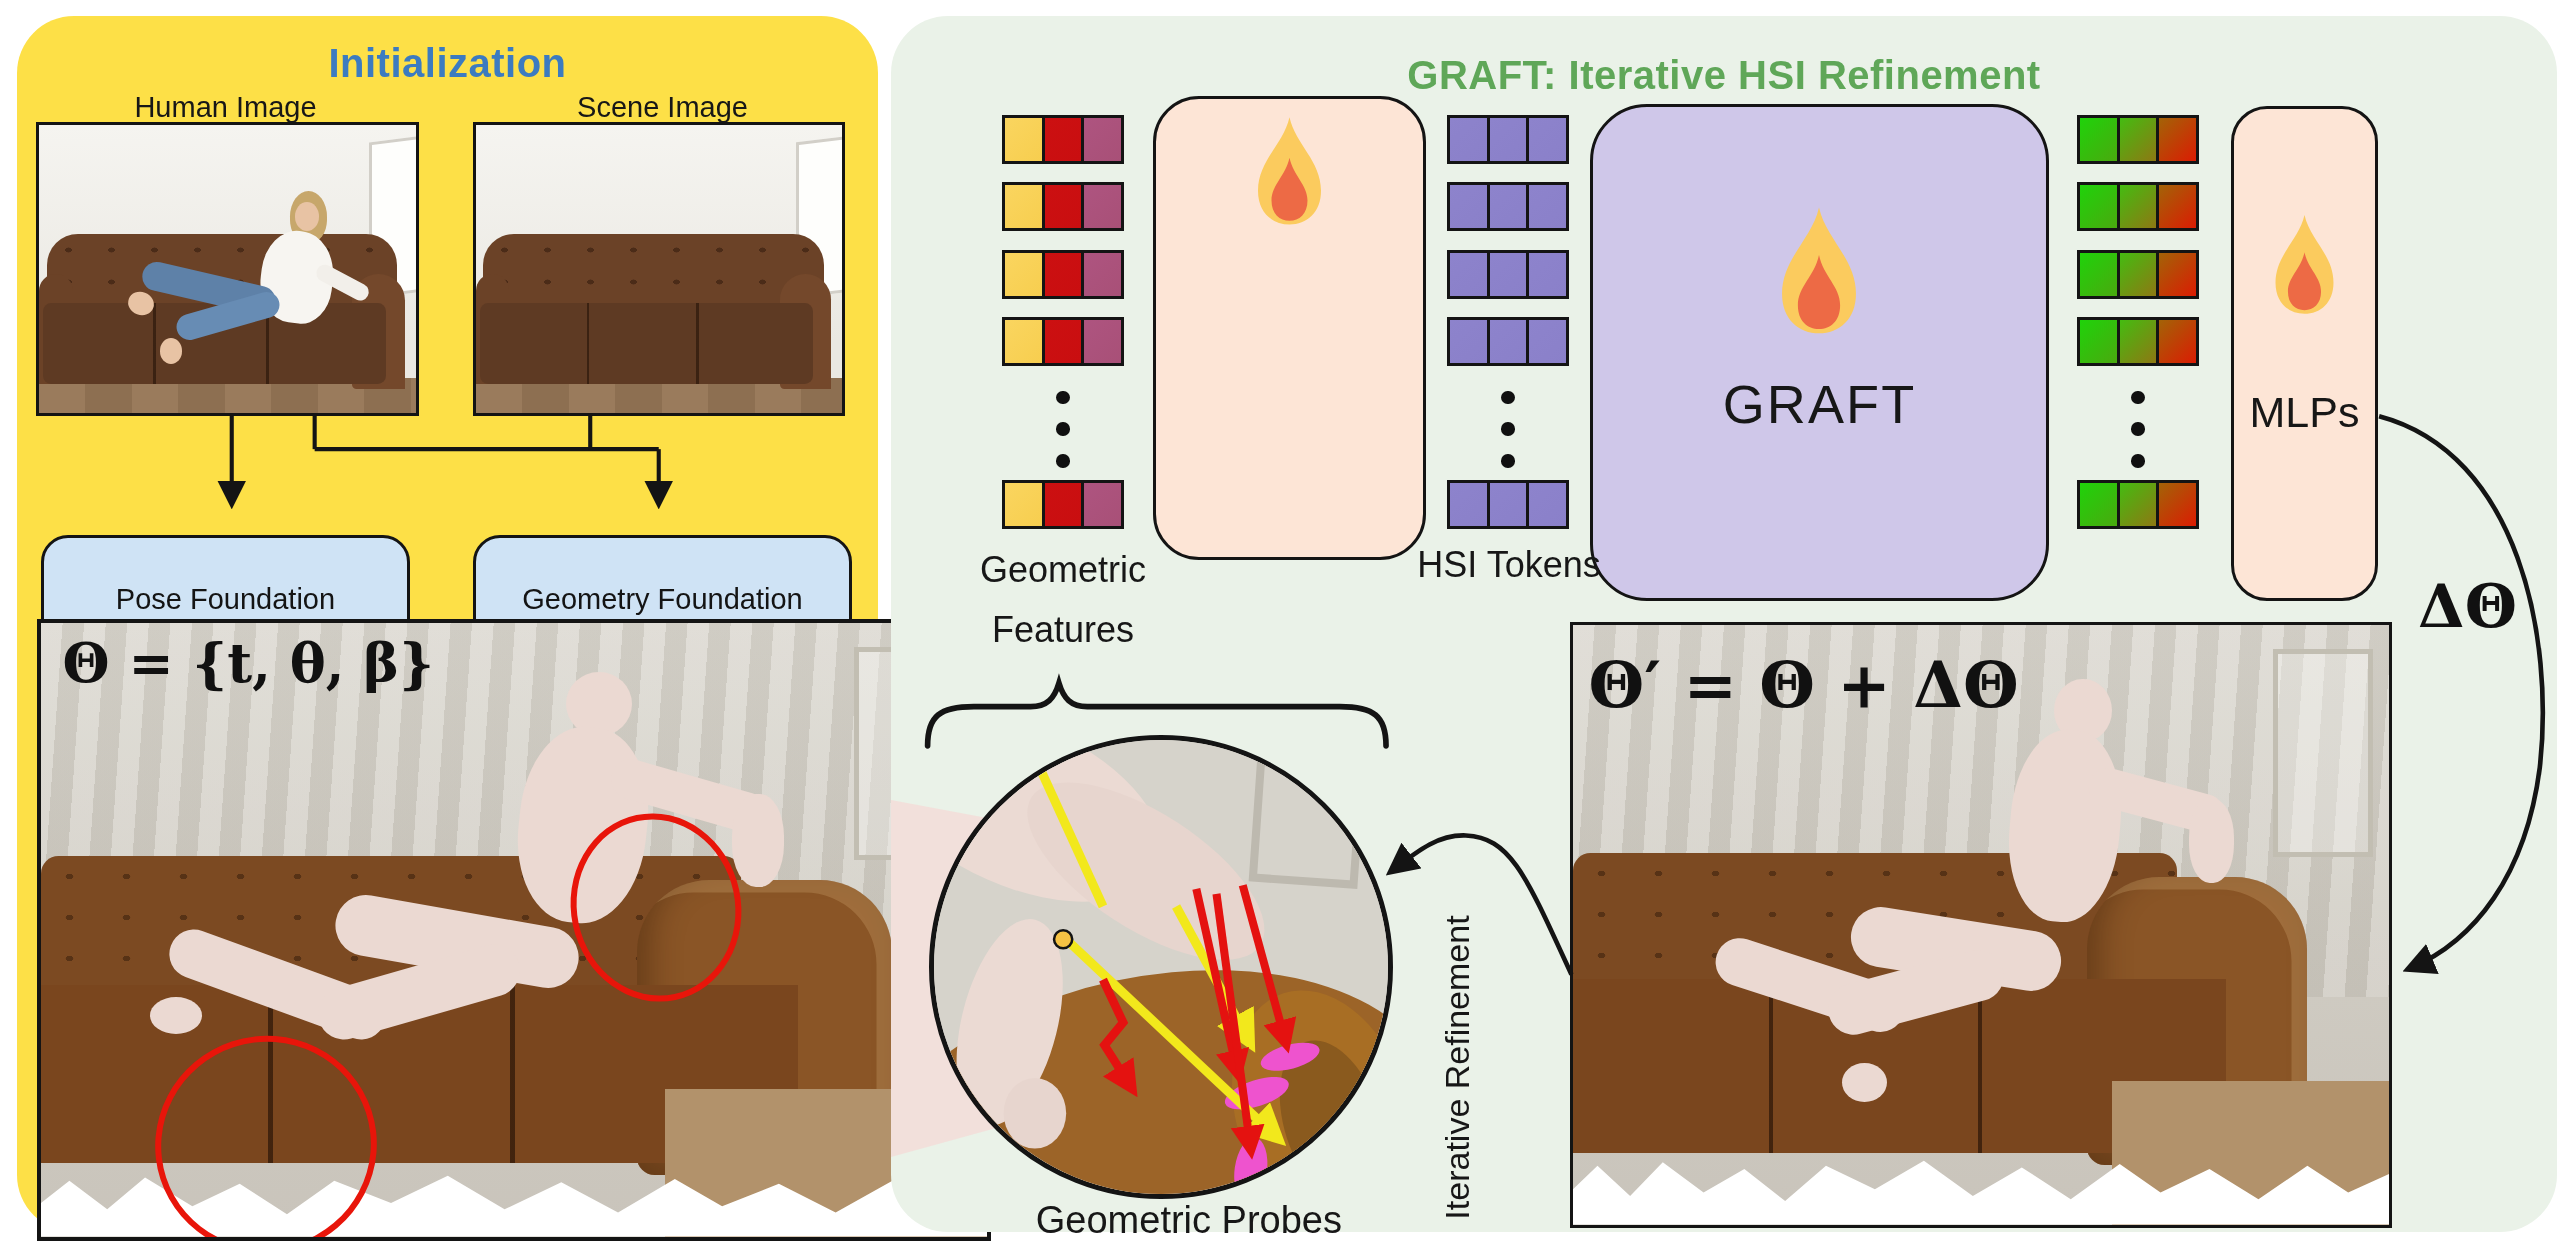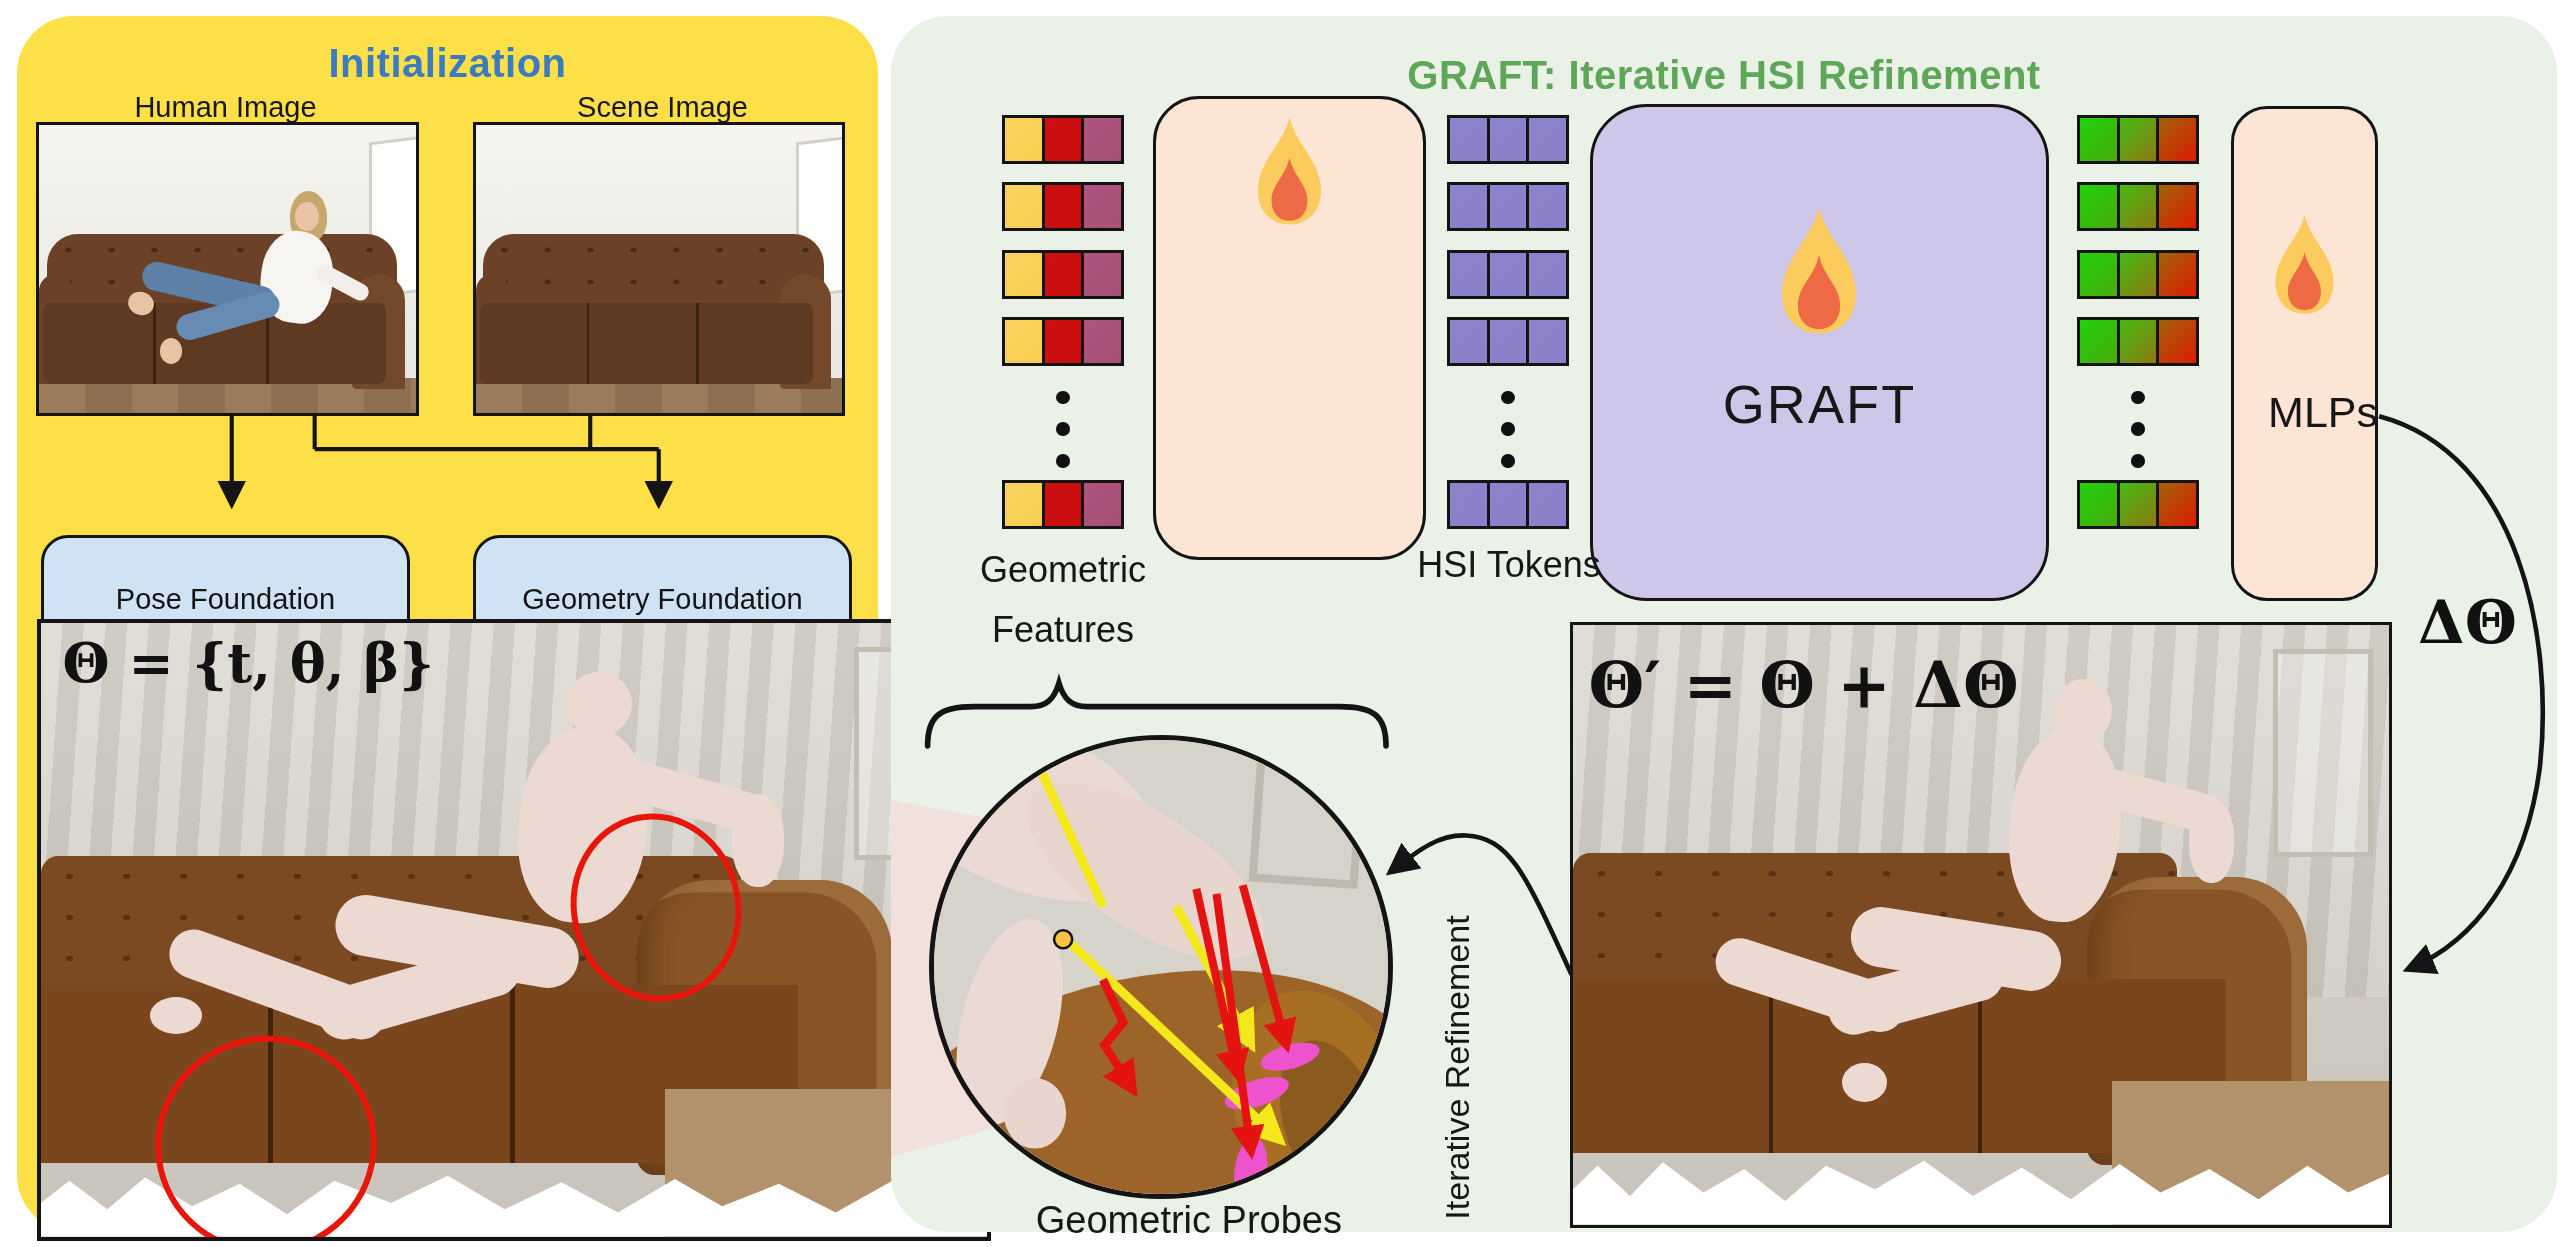--- a/index.html
+++ b/index.html
@@ -247,26 +247,26 @@
     </div>
     <div class="lbl" style="left:699px;top:357px;width:459px;font-size:54px;letter-spacing:2.1px;">GRAFT</div>
 
     <div class="box peach" style="left:1340px;top:90px;width:147px;height:495px;border-radius:36px;"></div>
     <div class="flame" style="left:1379px;top:196px;width:69px;height:104px;">
       <svg viewBox="0 0 100 150" width="100%" height="100%">
         <path d="M50 4 C58 40 92 62 92 102 C92 131 73 147 50 147 C27 147 8 131 8 102 C8 62 42 40 50 4 Z" fill="#FBCB5E"></path>
         <path d="M50 58 C55 82 74 94 74 115 C74 133 63 142 50 142 C37 142 26 133 26 115 C26 94 45 82 50 58 Z" fill="#ED6A45"></path>
       </svg>
     </div>
-    <div class="lbl" style="left:1340px;top:372px;width:147px;font-size:43px;text-align:right;">MLPs</div>
+    <div class="lbl" style="left:1340px;top:372px;width:147px;font-size:43px;">MLPs</div>
 
     <div class="lbl" style="left:38px;top:524px;width:268px;font-size:36px;line-height:60px;">Geometric Features</div>
     <div class="lbl" style="left:489px;top:528px;width:258px;font-size:36px;">HSI Tokens</div>
 
-    <div class="math lbl" style="left:1484px;top:555px;width:185px;font-size:60px;margin-top:16px;">ΔΘ</div>
+    <div class="math lbl" style="left:1484px;top:555px;width:185px;font-size:60px;">ΔΘ</div>
 
     <div class="render" style="left:679px;top:606px;width:822px;height:606px;border-width:3.6px;">
       <div class="rd-streaks"></div>
       <div class="rd-window"></div>
       <div class="rd-back"></div>
       <div class="rd-arm"></div>
       <div class="rd-seat"></div>
       <div class="rd-floor"></div>
       <div class="mq" style="left:59%;top:9%;width:7%;height:10.5%;"></div>
       <div class="mq" style="left:53.5%;top:17.5%;width:13.5%;height:32%;border-radius:46%;transform:rotate(5deg);"></div>

